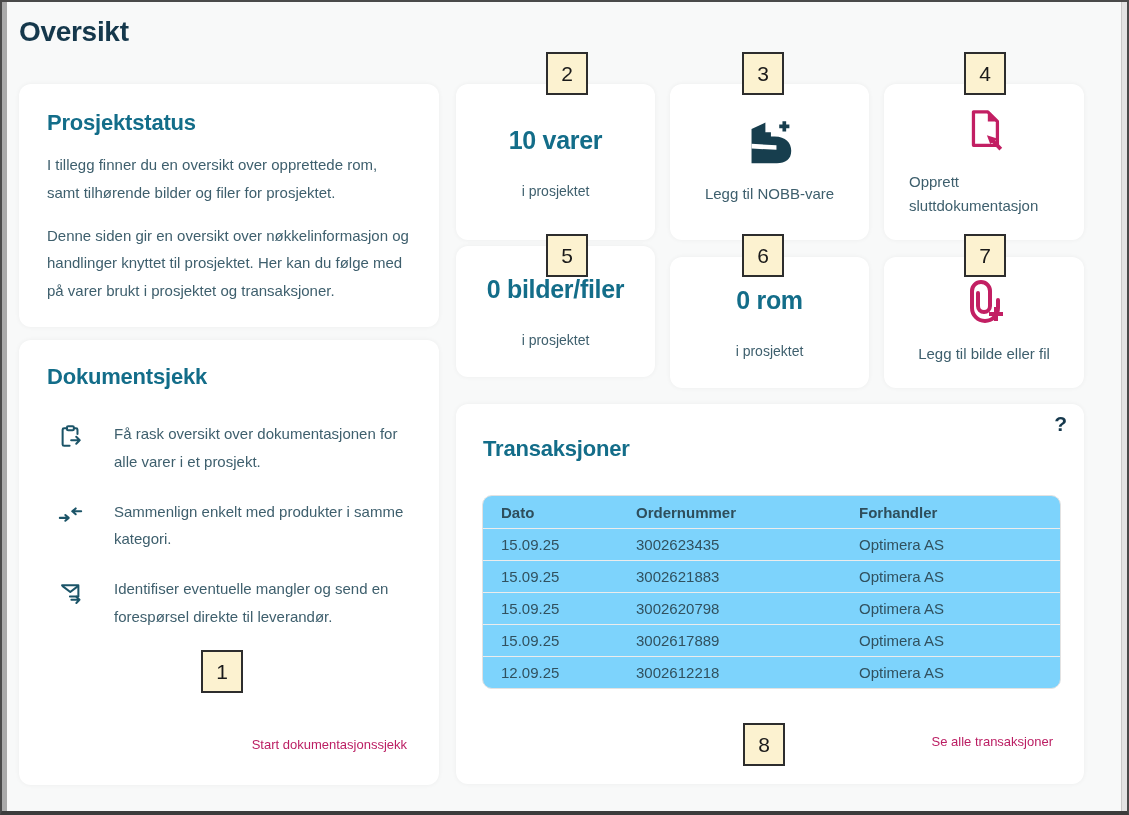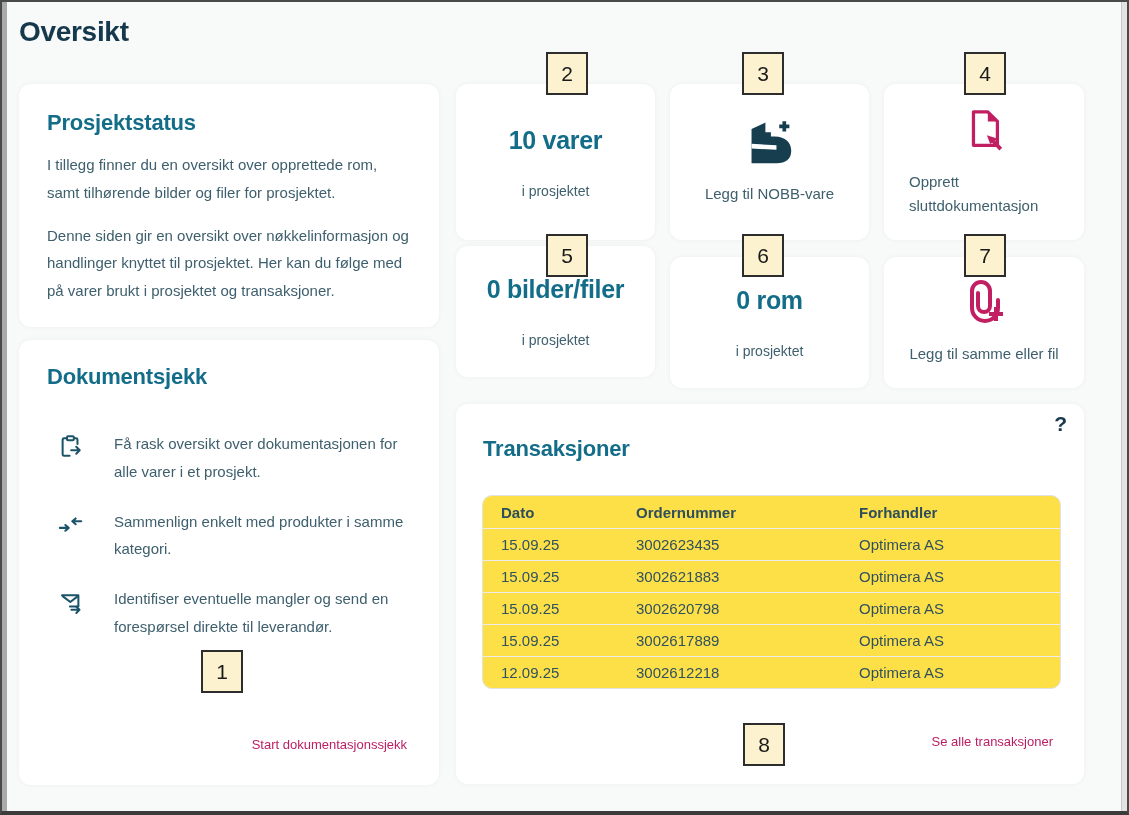--- a/index.html
+++ b/index.html
@@ -28,21 +28,21 @@
   .card {
     position:absolute; background:#ffffff; border-radius:12px;
     box-shadow:0 0 5px rgba(0,0,0,0.05);
   }
   .card-title { font-size:22px; font-weight:600; color:#136d89; margin:0; letter-spacing:-0.2px; }
 
   
   .card-status  { left:17px; top:82px;  width:420px; height:243px; padding:26px 28px; }
   .card-status p { font-size:15px; color:#3e5f6d; line-height:1.85; margin:15px 0 0; }
   .card-doccheck{ left:17px; top:338px; width:420px; height:445px; padding:24px 28px; }
-  .doc-items { margin-top:40px; display:flex; flex-direction:column; gap:22px; padding-left:10px; }
+  .doc-items { margin-top:30px; display:flex; flex-direction:column; gap:22px; padding-left:10px; }
   .doc-item  { display:flex; gap:30px; align-items:flex-start; }
   .doc-item .ditem-icon { flex:0 0 27px; margin-top:3px; }
   .doc-item .ditem-text { font-size:15px; color:#3e5f6d; line-height:1.85; width:300px; }
   .cta-link {
     position:absolute; font-size:13px; color:#bb1e63; cursor:pointer; text-decoration:none;
   }
   .cta-doccheck { right:32px; bottom:33px; }
 
   
   .tile { display:flex; flex-direction:column; align-items:center; justify-content:center; text-align:left; }
@@ -59,21 +59,21 @@
 
   
   .card-trans { left:454px; top:402px; width:628px; height:380px; }
   .trans-title { position:absolute; left:27px; top:32px; }
   .help-icon {
     position:absolute; top:8px; right:17px;
     font-size:21px; font-weight:700; color:#15384c; cursor:pointer;
   }
   .trans-table-wrap {
     position:absolute; left:26px; right:23px; top:91px;
-    border:1px solid #e2e2e2; border-radius:10px; overflow:hidden; background:#fde047;
+    border:1px solid #e2e2e2; border-radius:10px; overflow:hidden; background:#7dd3fc;
   }
   table.trans { width:100%; border-collapse:collapse; font-size:15px; }
   table.trans th {
     text-align:left; color:#2e4e5c; font-weight:700;
     padding:8px 0 7px; border-bottom:1px solid #ececec;
   }
   table.trans td { color:#31515f; padding:7px 0; }
   table.trans tbody tr { border-bottom:1px solid #ececec; }
   table.trans tbody tr:last-child { border-bottom:none; }
   .col-dato { width:153px; padding-left:18px !important; }
@@ -189,21 +189,21 @@
     <div class="stat-sub">i prosjektet</div>
   </div>
 
   <div class="card tile tile-fil">
     <span>
       <svg width="42" height="46" viewBox="0 0 42 46">
         <path d="M15 13 v13 a6 6 0 0 0 12 0 V11 a9 9 0 0 0 -18 0 v17 a13 13 0 0 0 26 0 v-8" class="icon-pink-stroke" stroke-width="4"></path>
         <path d="M33 27 v14 M26 34 h14" stroke="#c21f63" stroke-width="4" fill="none"></path>
       </svg>
     </span>
-    <div class="tile-label">Legg til samme eller fil</div>
+    <div class="tile-label">Legg til bilde eller fil</div>
   </div>
 
   <div class="card card-trans">
     <div class="help-icon">?</div>
     <h2 class="card-title trans-title">Transaksjoner</h2>
     <div class="trans-table-wrap">
       <table class="trans">
         <thead>
           <tr>
             <th class="col-dato">Dato</th>

